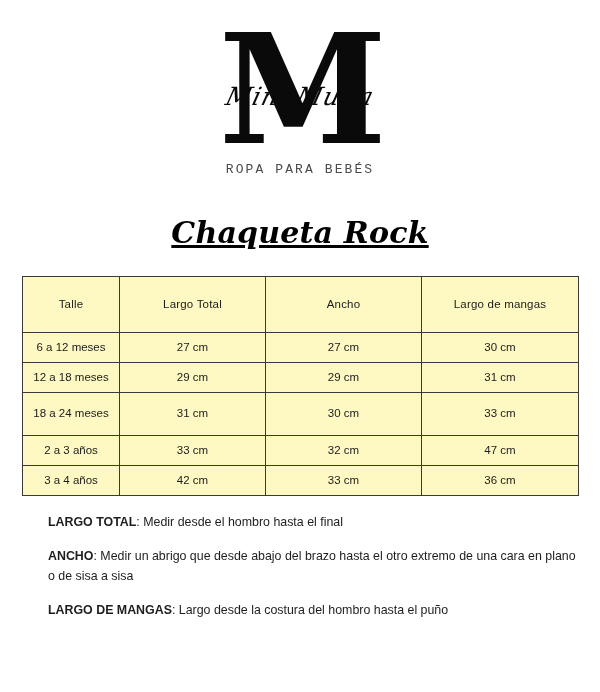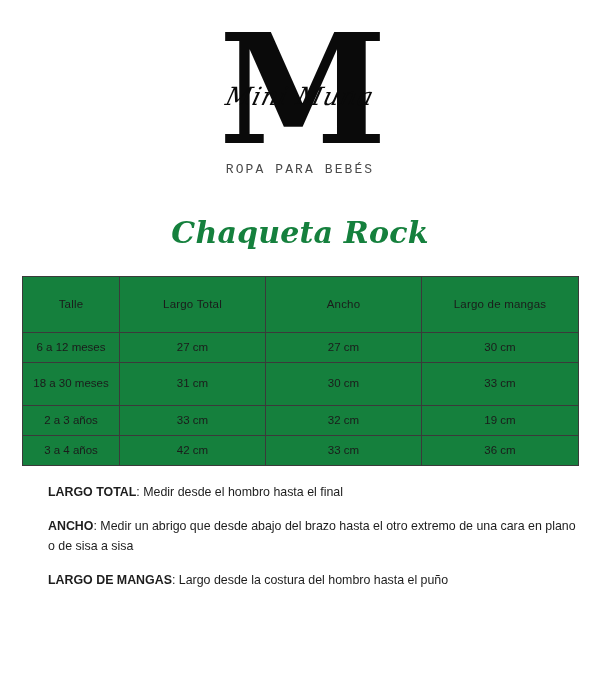--- a/index.html
+++ b/index.html
@@ -65,31 +65,32 @@
 
   
   .product-title {
     margin-top: 38px;
     text-align: center;
     font-family: "DejaVu Serif", "Liberation Serif", serif;
     font-style: italic;
     font-weight: 700;
     font-size: 30px;
     letter-spacing: 0.2px;
-    color: #15803d;
+    color: #000000;
+    text-decoration: underline;
   }
 
   
   .table-wrap {
     margin: 26px 22px 0 22px;
   }
   table.size-table {
     width: 556px;
     border-collapse: collapse;
-    background: #15803d;
+    background: #fef9c3;
     table-layout: fixed;
   }
   table.size-table th,
   table.size-table td {
     border: 1px solid #3a3a3a;
     text-align: center;
     vertical-align: middle;
     font-size: 11.5px;
     color: #1b1b1b;
     font-weight: 400;
@@ -158,31 +159,37 @@
         <th>Largo de mangas</th>
       </tr>
     </thead>
     <tbody>
       <tr>
         <td>6 a 12 meses</td>
         <td>27 cm</td>
         <td>27 cm</td>
         <td>30 cm</td>
       </tr>
+      <tr>
+        <td>12 a 18 meses</td>
+        <td>29 cm</td>
+        <td>29 cm</td>
+        <td>31 cm</td>
+      </tr>
       <tr class="tall">
-        <td>18 a 30 meses</td>
+        <td>18 a 24 meses</td>
         <td>31 cm</td>
         <td>30 cm</td>
         <td>33 cm</td>
       </tr>
       <tr>
         <td>2 a 3 años</td>
         <td>33 cm</td>
         <td>32 cm</td>
-        <td>19 cm</td>
+        <td>47 cm</td>
       </tr>
       <tr>
         <td>3 a 4 años</td>
         <td>42 cm</td>
         <td>33 cm</td>
         <td>36 cm</td>
       </tr>
     </tbody>
   </table>
 </div>

